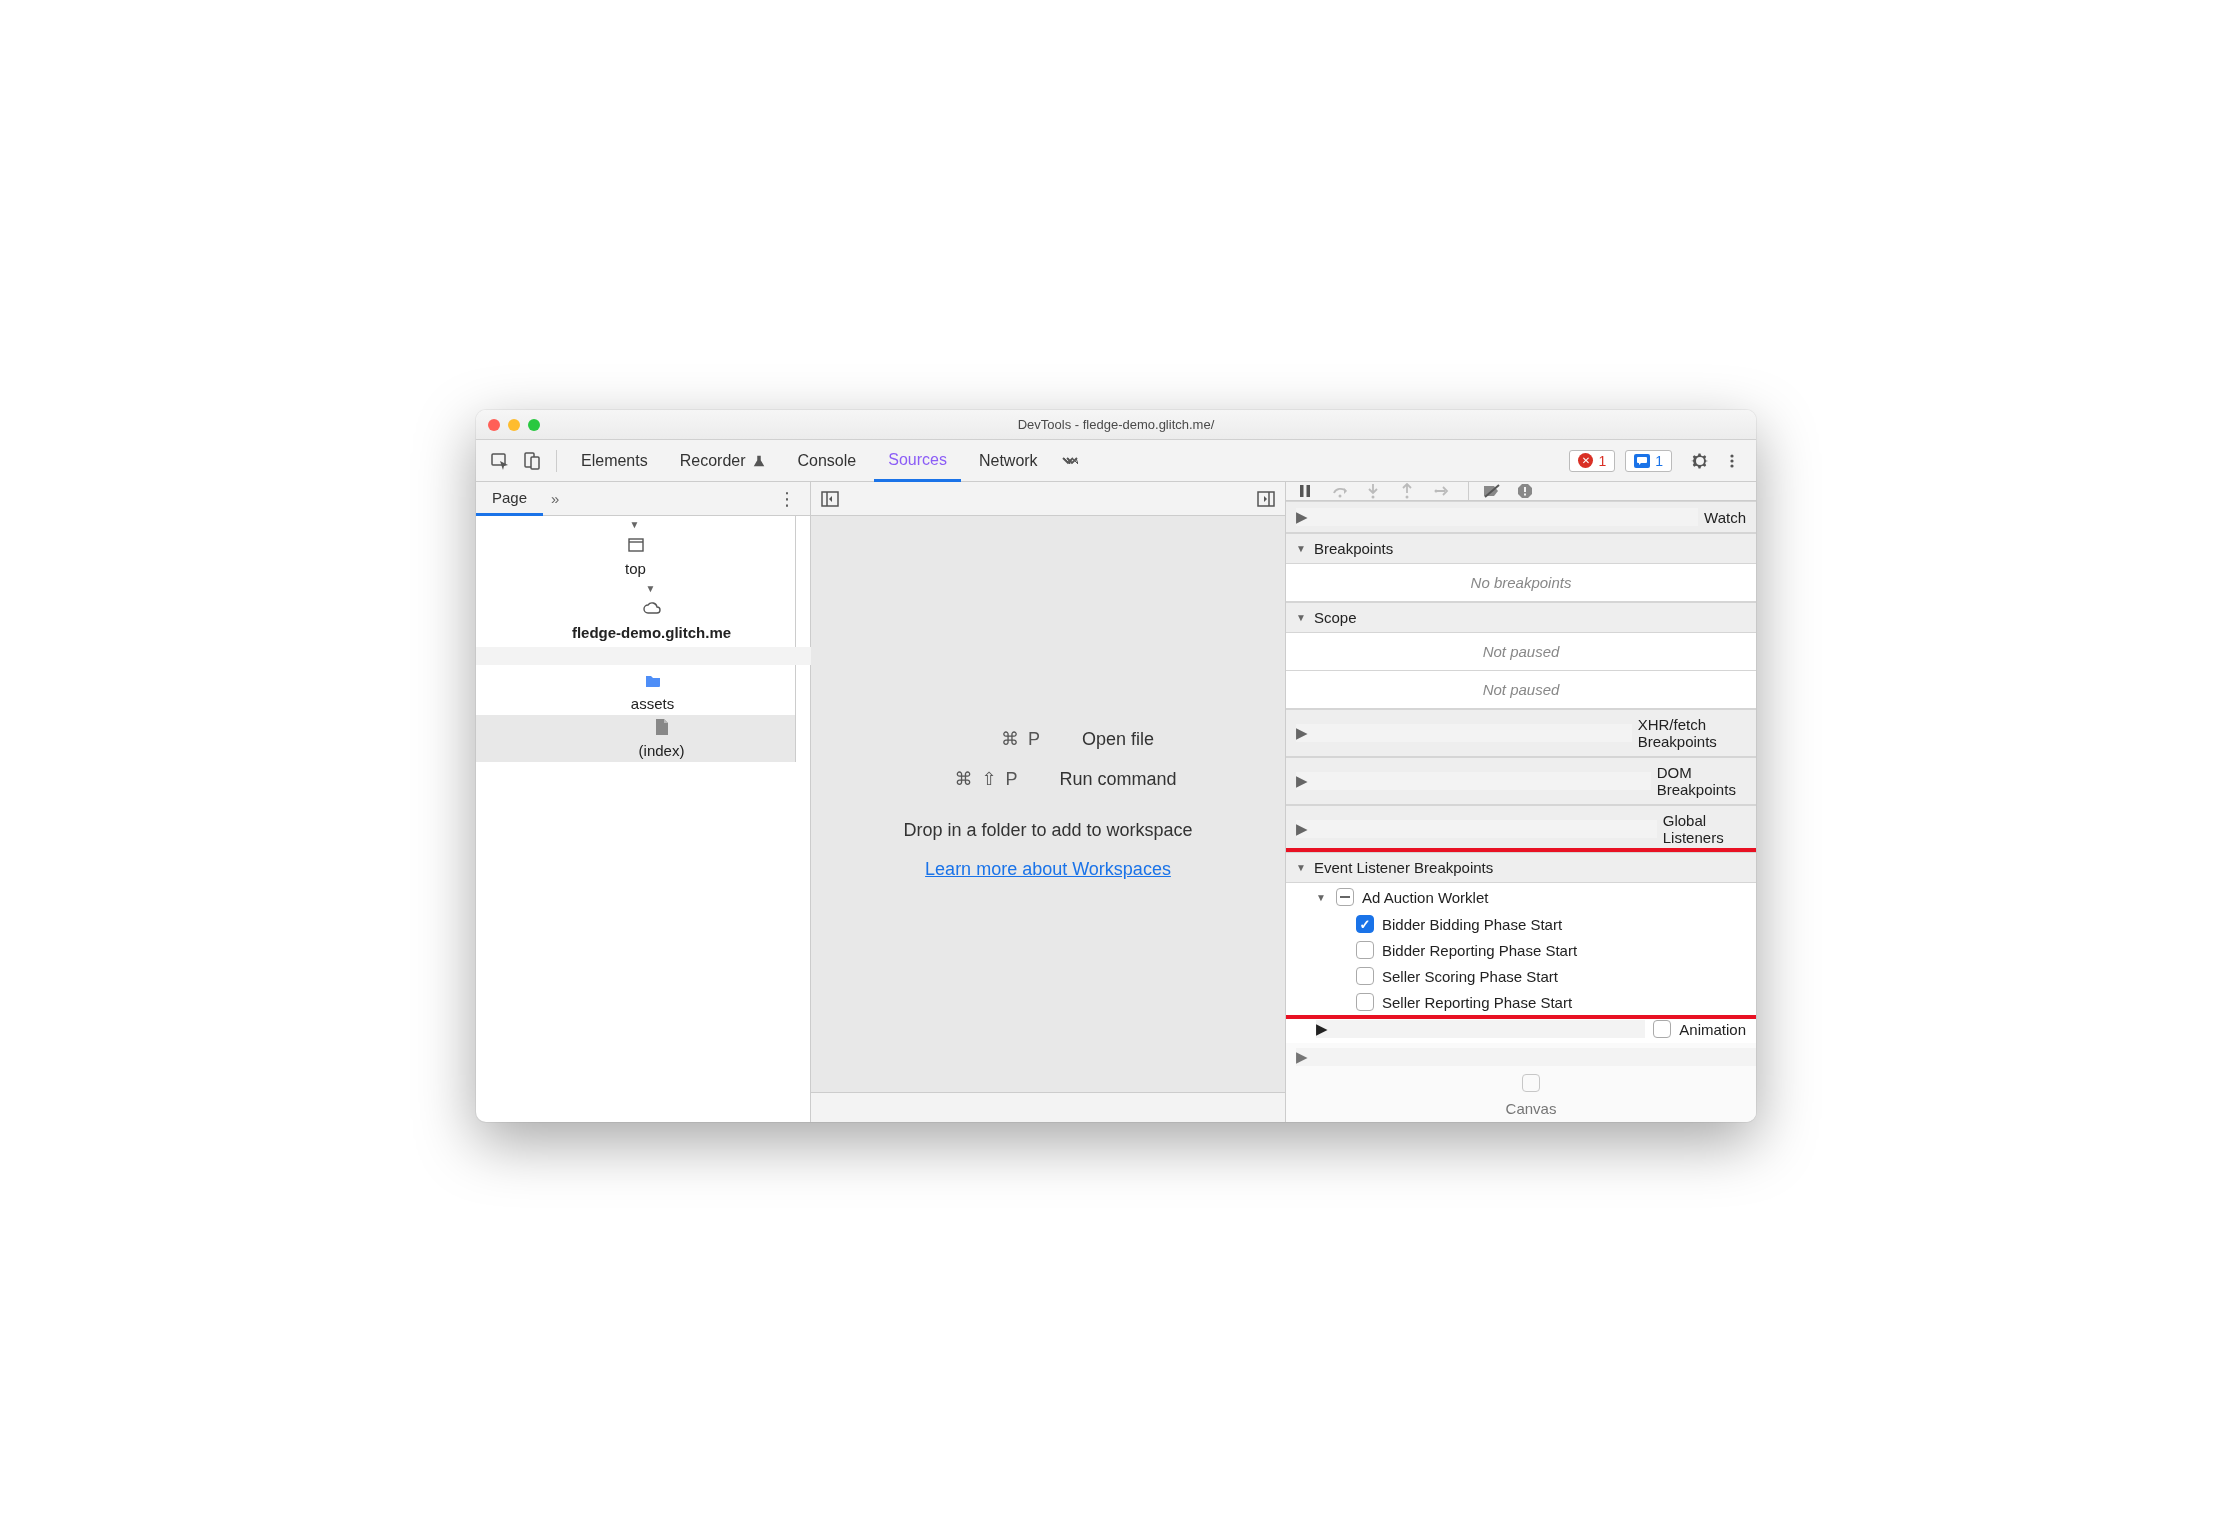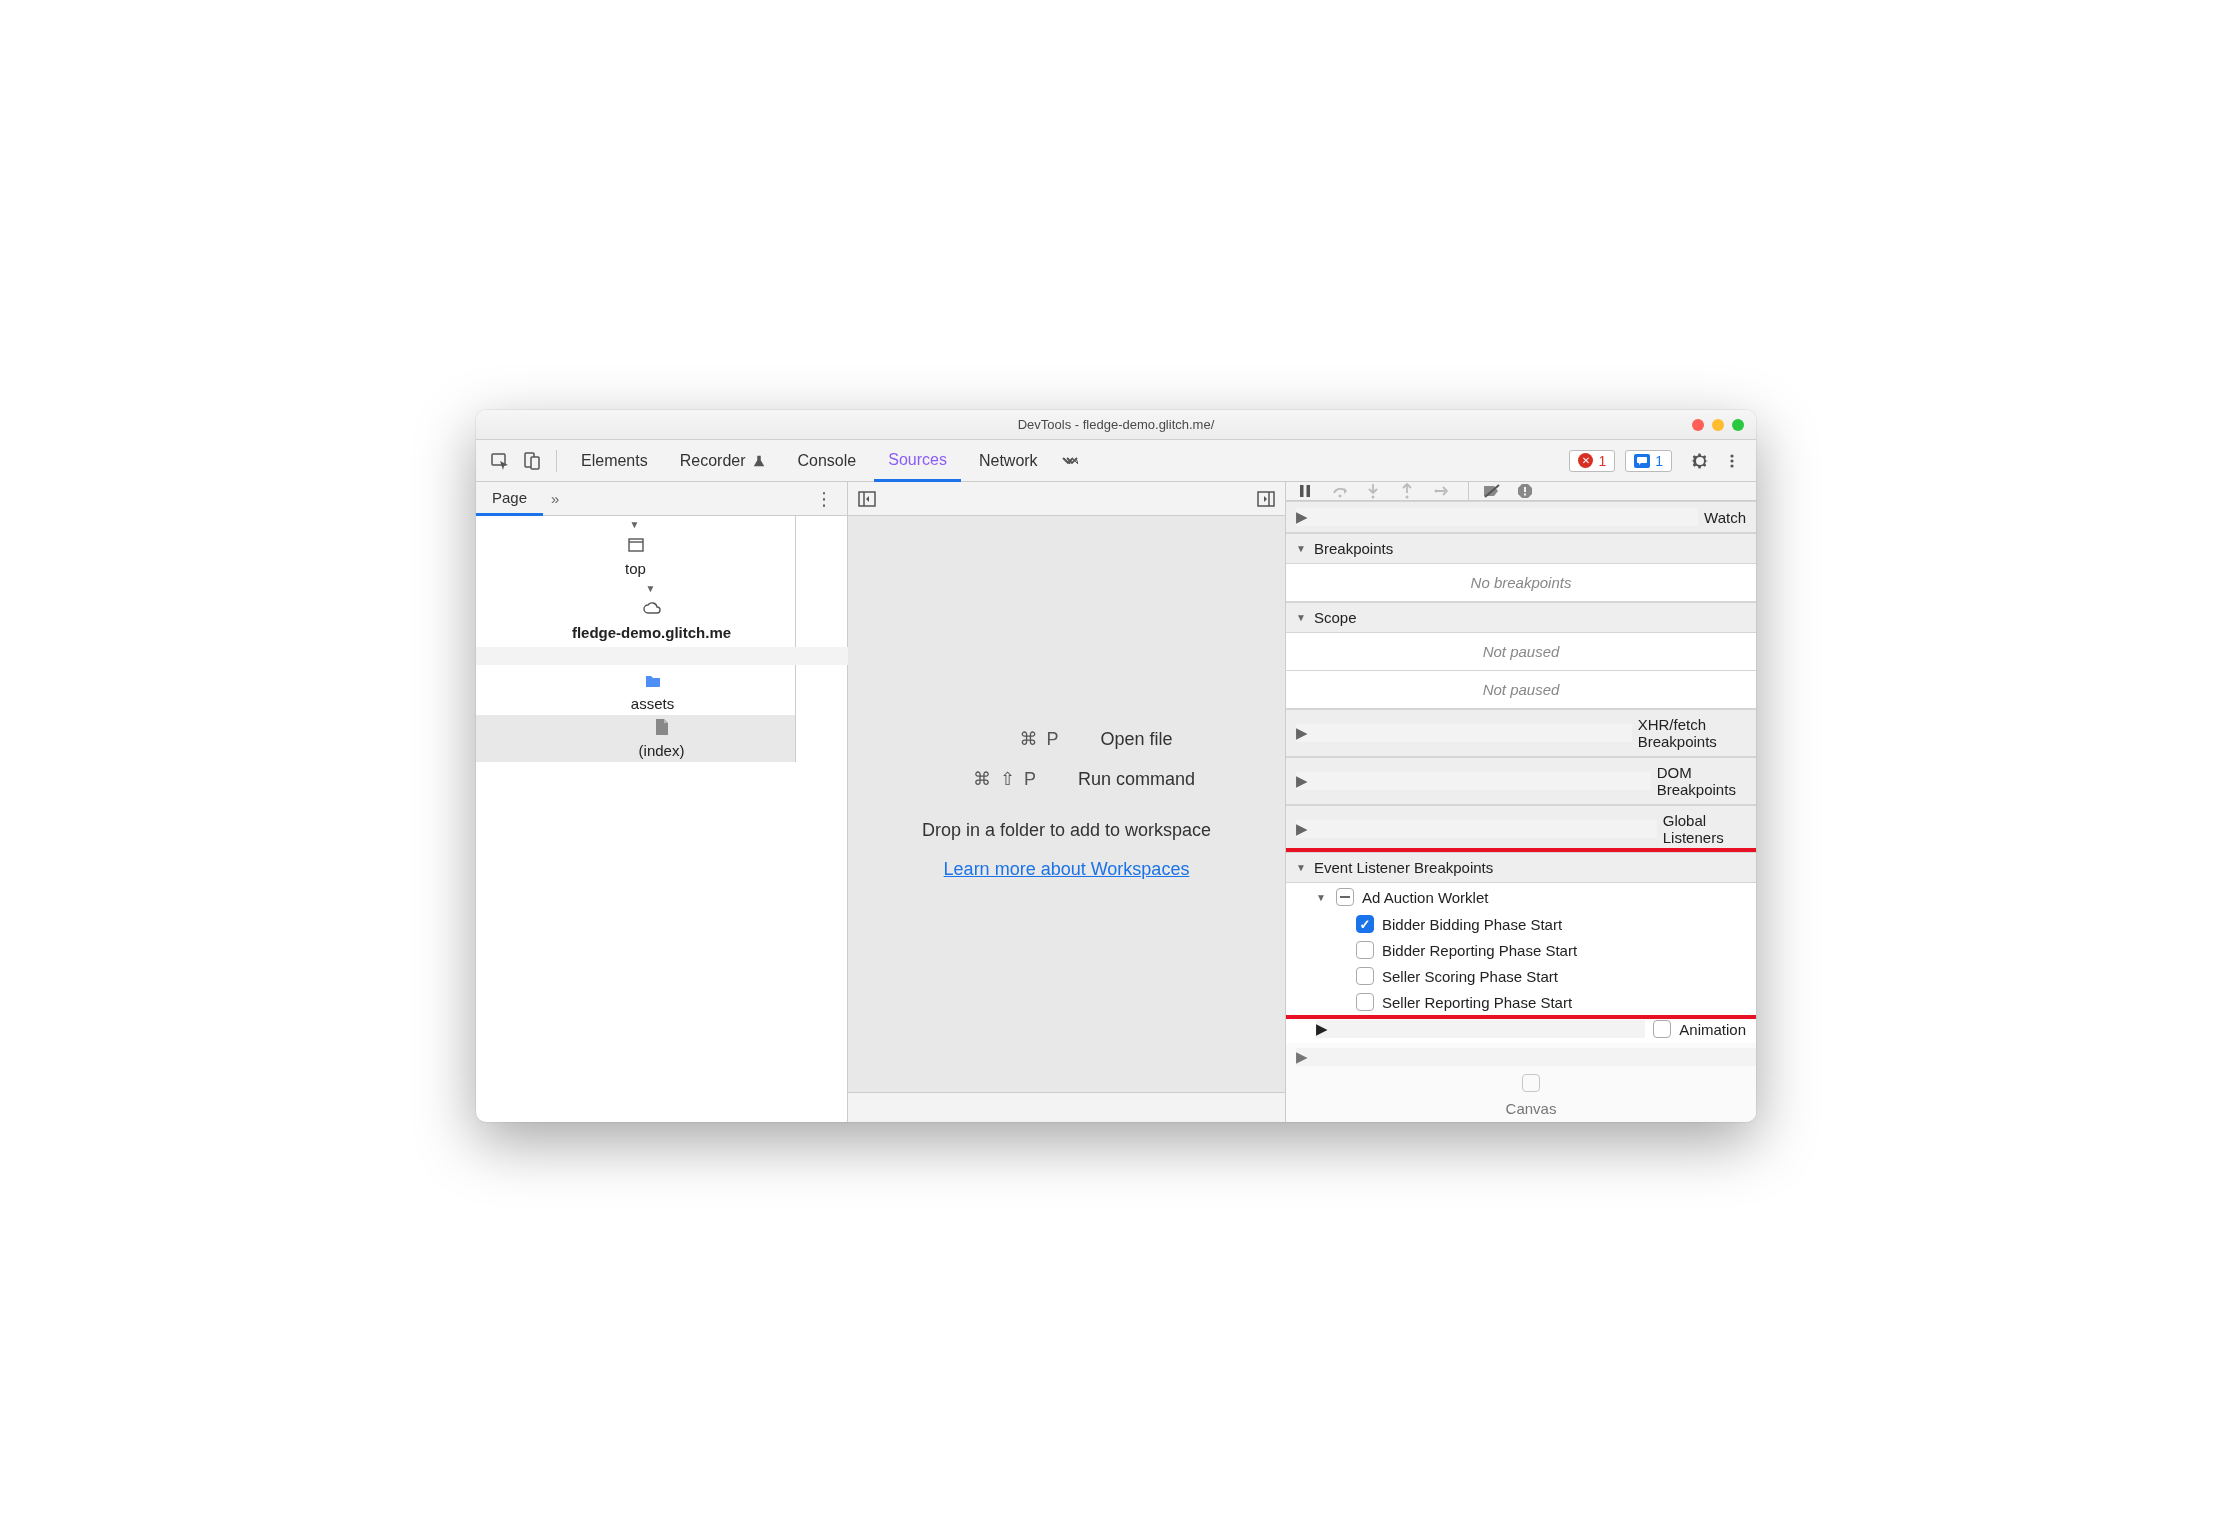--- a/index.html
+++ b/index.html
@@ -1,21 +1,21 @@
 <!DOCTYPE html>
 <html><head>
 <meta charset="utf-8">
 <style>
 * { margin: 0; padding: 0; box-sizing: border-box; font-family: -apple-system, BlinkMacSystemFont, "Segoe UI", Helvetica, Arial, sans-serif; }
 body { background: #fff; display: flex; align-items: center; justify-content: center; min-height: 100vh; padding: 40px; }
 
 .window-wrap { width: 1280px; background: #fff; border-radius: 10px; box-shadow: 0 20px 60px rgba(0,0,0,0.35), 0 0 0 1px rgba(0,0,0,0.05); overflow: hidden; }
 
 
-.titlebar { height: 30px; background: linear-gradient(#f6f6f6,#ececec); border-bottom: 1px solid #d0d0d0; display: flex; align-items: center; padding: 0 12px; position: relative; justify-content: flex-end; }
+.titlebar { height: 30px; background: linear-gradient(#f6f6f6,#ececec); border-bottom: 1px solid #d0d0d0; display: flex; align-items: center; padding: 0 12px; position: relative; }
 .traffic { display: flex; gap: 8px; }
 .tl { width: 12px; height: 12px; border-radius: 50%; }
 .tl.red { background:#ff5f57; } .tl.yellow { background:#febc2e; } .tl.green { background:#28c840; }
 .titlebar .title { position:absolute; left:0; right:0; text-align:center; font-size:13px; color:#4a4a4a; pointer-events:none; }
 
 
 .tabs { height: 42px; background:#f3f3f3; border-bottom:1px solid #ccc; display:flex; align-items:center; padding:0 10px; gap:4px; font-size:16px; color:#333; }
 .tabs .iconbtn { width:28px; height:28px; display:flex; align-items:center; justify-content:center; color:#555; }
 .tabs .sep { width:1px; height:22px; background:#ccc; margin:0 6px; }
 .tabs .tab { padding:0 14px; height:42px; display:flex; align-items:center; gap:6px; cursor:pointer; }
@@ -149,21 +149,21 @@
       <svg width="16" height="16" viewBox="0 0 16 16" fill="#555">
           <circle cx="8" cy="3" r="1.6"></circle>
           <circle cx="8" cy="8" r="1.6"></circle>
           <circle cx="8" cy="13" r="1.6"></circle>
         </svg>
     </div>
   </div>
 
   <div class="main">
 
-    <div style="display:flex; flex-direction:column; width:372px; border-right:1px solid #ccc;">
+    <div style="display:flex; flex-direction:column; width:335px; border-right:1px solid #ccc;">
       <div class="subtabs">
         <div class="subtab active">
             <span>Page</span>
           </div>
         <div class="chev">»</div>
         <div class="more">⋮</div>
       </div>
       <div class="tree">
         <div class="tree-row">
           <span class="tri down"></span>

